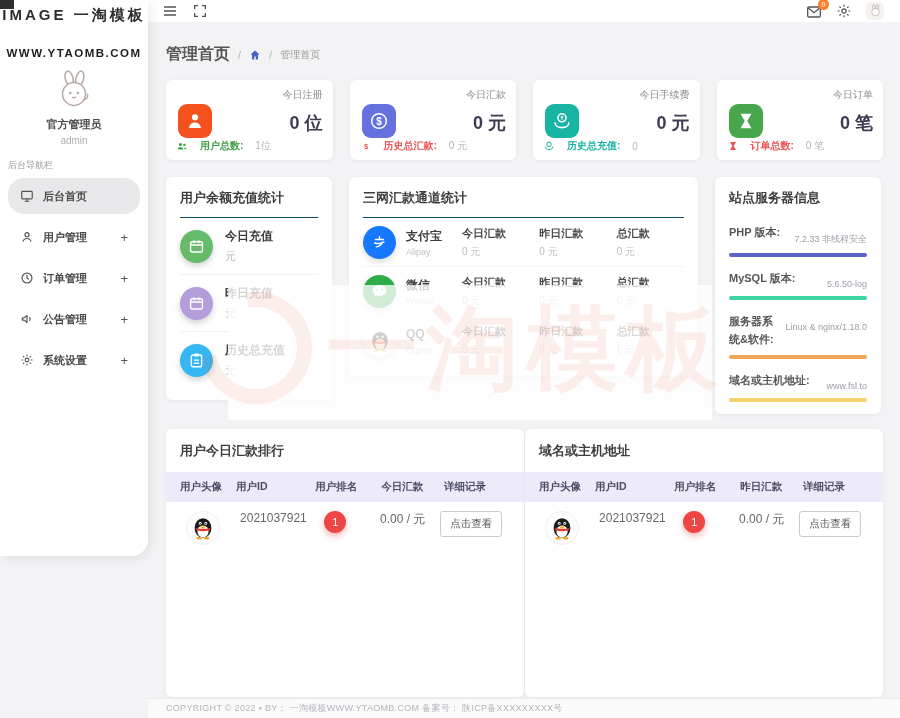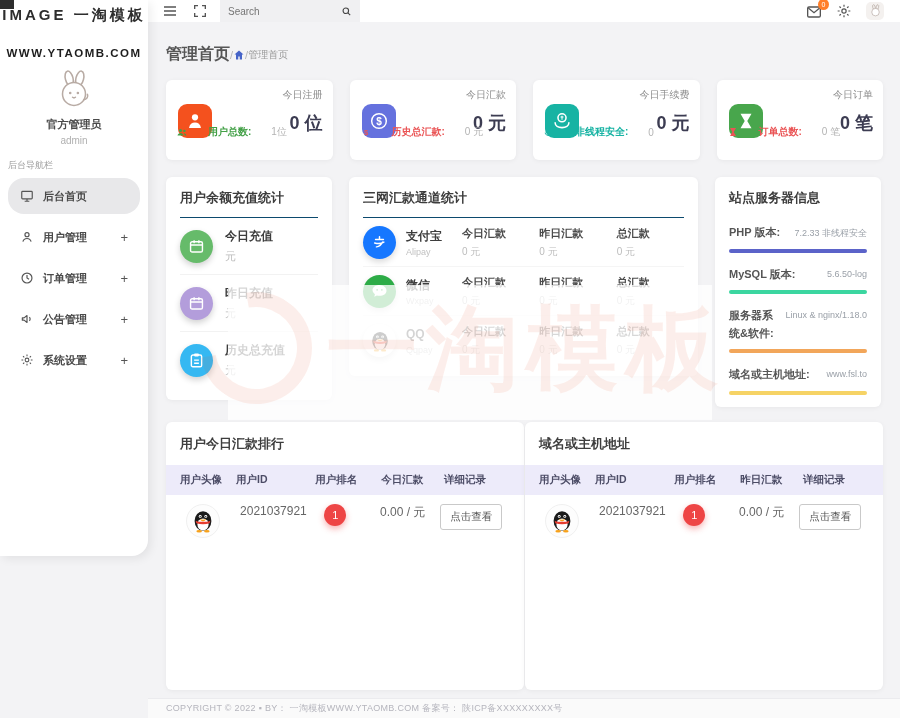--- a/index.html
+++ b/index.html
@@ -28,33 +28,33 @@
   .search-box{background:#f0f0f2;height:22px;display:flex;align-items:center;width:140px;margin-left:12px;padding:0 8px;cursor:text}
   .search-box input{border:none;background:transparent;outline:none;font-size:10px;color:#666;width:100px;font-family:inherit}
   .search-icon{width:11px;height:11px;color:#444;margin-left:auto}
   .topbar-right{margin-left:auto;display:flex;align-items:center;gap:14px;padding-right:16px}
   .mail-wrap{position:relative;width:16px;height:14px;color:#555;cursor:pointer}
   .mail-badge{position:absolute;top:-5px;right:-7px;min-width:11px;height:11px;border-radius:6px;background:#ff7f2a;color:#fff;font-size:7px;line-height:11px;text-align:center;padding:0 2px}
   .tb-avatar{width:18px;height:18px;border-radius:5px;background:#f4f1ef;display:flex;align-items:center;justify-content:center;cursor:pointer;overflow:hidden}
 
   
   .content{position:absolute;left:148px;top:22px;right:0;bottom:0;padding:22px 17px 0 18px}
-  .breadcrumb{display:flex;align-items:center;margin-bottom:15px}
+  .breadcrumb{display:flex;align-items:center;gap:8px;margin-bottom:15px}
   .bc-title{font-size:16px;font-weight:bold;color:#565656}
   .bc-sep{font-size:11px;color:#b5b5b5}
   .bc-home{width:12px;height:12px;color:#4664c8;cursor:pointer}
   .bc-current{font-size:10px;color:#9a9a9a;cursor:pointer}
 
   .stats{display:grid;grid-template-columns:repeat(4,1fr);gap:17px}
   .stat-card{background:#fff;border-radius:6px;height:80px;position:relative;box-shadow:0 1px 5px rgba(0,0,0,.05)}
   .stat-period{position:absolute;top:8px;right:10px;font-size:10px;color:#8b8b8b}
   .stat-icon{position:absolute;left:12px;top:24px;width:34px;height:34px;border-radius:9px;display:flex;align-items:center;justify-content:center}
   .stat-icon svg{width:22px;height:22px}
   .stat-value{position:absolute;right:10px;top:31px;font-size:18px;font-weight:bold;color:#3c3c52}
-  .stat-footer{position:absolute;left:10px;bottom:21px;display:flex;align-items:center;gap:20px;font-size:10px}
+  .stat-footer{position:absolute;left:10px;bottom:7px;display:flex;align-items:center;gap:12px;font-size:10px}
   .stat-footer .mico{width:12px;height:12px}
   .stat-total-label{font-weight:bold}
   .stat-total-value{color:#b3b3b3}
 
   .mid{display:grid;grid-template-columns:166px 349px 166px;gap:17px;margin-top:17px;align-items:start}
   .panel{background:#fff;border-radius:6px;box-shadow:0 1px 5px rgba(0,0,0,.05);padding:12px 14px}
   .panel-title{font-size:13px;font-weight:bold;color:#3d3d3d;padding-bottom:10px;border-bottom:1px solid #0c4a6e}
 
   .re-row{display:flex;align-items:center;gap:12px;padding:10px 0;border-bottom:1px solid #f2f2f2}
   .re-row:last-child{border-bottom:none}
@@ -72,21 +72,21 @@
   .ch-name{width:46px;flex:none}
   .ch-name-main{font-size:12px;font-weight:bold;color:#3d3d3d;line-height:1.45}
   .ch-name-sub{font-size:9px;color:#c2c2c2;margin-top:2px}
   .ch-stat{flex:1}
   .ch-stat-h{font-size:11px;font-weight:bold;color:#4c4c4c}
   .ch-stat-v{font-size:10px;color:#bcbcbc;margin-top:4px}
 
   .srv-item{margin-top:13px}
   .srv-row{display:flex;justify-content:space-between;align-items:flex-start;gap:6px}
   .srv-label{font-size:11px;font-weight:bold;color:#555;line-height:1.6;max-width:84px}
-  .srv-value{font-size:9px;color:#9aa0a8;text-align:right;margin-top:3px;white-space:nowrap}
+  .srv-value{font-size:9px;color:#9aa0a8;text-align:right;margin-top:9px;white-space:nowrap}
   .srv-bar{height:4px;border-radius:2px;margin-top:7px}
 
   .tables{display:grid;grid-template-columns:1fr 1fr;gap:1px;margin-top:15px}
   .table-panel{background:#fff;border-radius:6px;box-shadow:0 1px 5px rgba(0,0,0,.05);min-height:268px}
   .tbl-title{font-size:13px;font-weight:bold;color:#3d3d3d;padding:13px 14px 12px}
   .thead{display:flex;background:#edebfa;padding:8px 14px;align-items:center}
   .thead span{font-size:10.5px;font-weight:bold;color:#4c4c66}
   .trow{display:flex;align-items:flex-start;padding:9px 20px;font-size:12px;color:#666}
   .c1{width:17%}.c2{width:24%}.c3{width:20%;}.c4{width:19%}.c5{width:20%}
   .c3.center{display:flex;justify-content:flex-start}
@@ -168,27 +168,20 @@
   </div>
 </aside>
 
 <header class="topbar">
   <svg class="tb-btn" viewBox="0 0 24 24" fill="none" stroke="currentColor" stroke-width="2">
       <path d="M3 6h18M3 12h18M3 18h18"></path>
     </svg>
   <svg class="tb-btn" viewBox="0 0 24 24" fill="none" stroke="currentColor" stroke-width="2">
       <path d="M4 9V4h5M15 4h5v5M20 15v5h-5M9 20H4v-5"></path>
     </svg>
-  <div class="search-box">
-    <input type="text" placeholder="Search" style="">
-    <svg class="search-icon" viewBox="0 0 24 24" fill="none" stroke="currentColor" stroke-width="2.4">
-        <circle cx="10.5" cy="10.5" r="6"></circle>
-        <path d="M15.2 15.2L20 20"></path>
-      </svg>
-  </div>
   <div class="topbar-right">
     <div class="mail-wrap">
       <svg viewBox="0 0 24 24" fill="none" stroke="currentColor" stroke-width="2">
           <rect x="2.5" y="4.5" width="19" height="15" rx="2"></rect>
           <path d="M3.5 6l8.5 7 8.5-7"></path>
         </svg>
       <span class="mail-badge">0</span>
     </div>
     <svg class="tb-btn" style="margin-left:0" viewBox="0 0 24 24" fill="none" stroke="currentColor" stroke-width="1.8">
         <circle cx="12" cy="12" r="3.2"></circle>
@@ -265,21 +258,21 @@
             <path d="M12 6.4v4.2M10.4 7.6h3.2" stroke-width="1.1"></path>
             <path d="M4.5 14c0 3.2 3.3 5.2 7.5 5.2s7.5-2 7.5-5.2" stroke-width="1.7" stroke-linecap="round"></path>
           </svg>
       </div>
       <span class="stat-value">0 元</span>
       <div class="stat-footer">
         <svg class="mico" viewBox="0 0 24 24" fill="none" stroke="currentColor" style="color: rgb(23, 179, 163);">
             <circle cx="12" cy="8.5" r="4.4" stroke-width="2"></circle>
             <path d="M4.5 14c0 3.2 3.3 5.2 7.5 5.2s7.5-2 7.5-5.2" stroke-width="2" stroke-linecap="round"></path>
           </svg>
-        <span class="stat-total-label" style="color: rgb(23, 179, 163);">非线程安全:</span>
+        <span class="stat-total-label" style="color: rgb(23, 179, 163);">历史总充值:</span>
         <span class="stat-total-value">0</span>
       </div>
     </div>
 
     <div class="stat-card">
       <span class="stat-period">今日订单</span>
       <div class="stat-icon" style="background-color: rgb(72, 166, 76);">
         <svg viewBox="0 0 24 24">
             <path d="M6 4h12l-4.6 8L18 20H6l4.6-8z" fill="#fff"></path>
           </svg>

